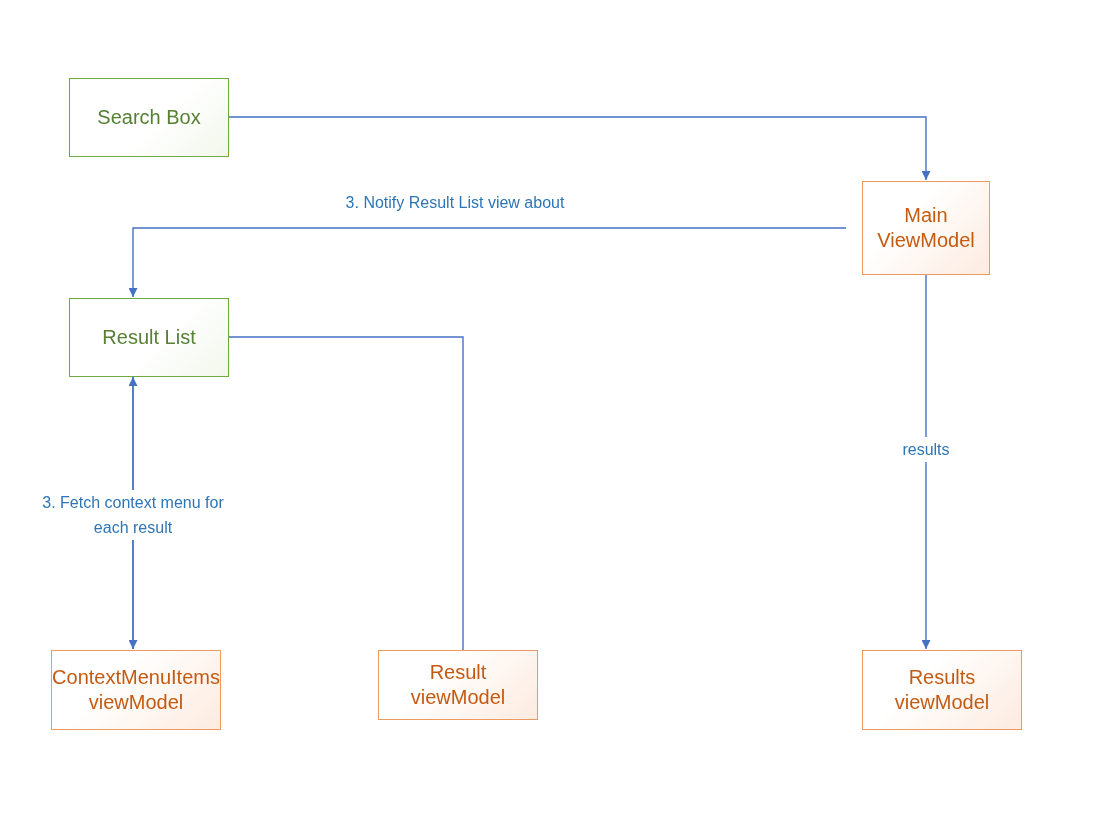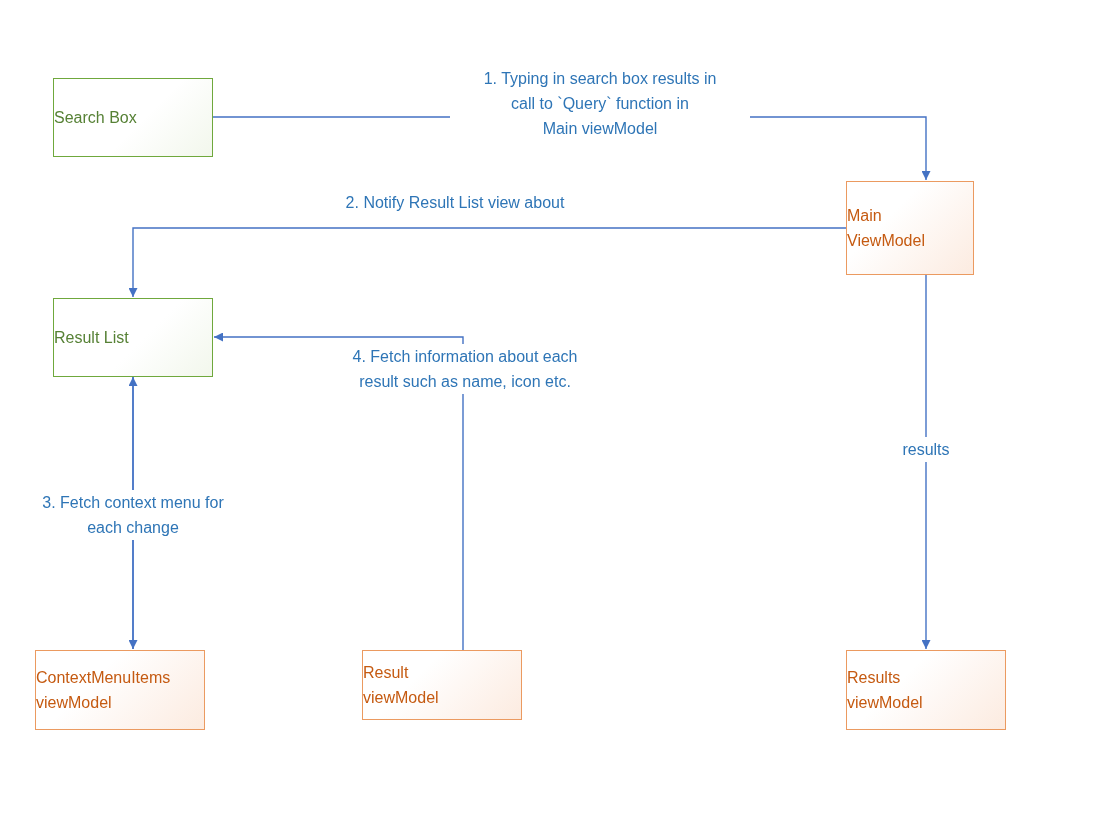--- a/index.html
+++ b/index.html
@@ -16,24 +16,25 @@
     position:relative;
     width:1110px;height:820px;
     background:#ffffff;
     overflow:hidden;
   }
   svg.connectors{position:absolute;left:0;top:0;z-index:1;}
   .connector{stroke:var(--connector-blue);stroke-width:1.4;fill:none;}
   .arrowhead{fill:var(--connector-blue);}
   .node{
     position:absolute;z-index:3;
-    display:flex;flex-direction:column;align-items:flex-start;justify-content:center;
+    display:flex;flex-direction:column;align-items:center;justify-content:center;
     box-sizing:border-box;
-    font-size:16px;line-height:25px;
+    font-size:20px;line-height:25px;
     text-align:center;
+    margin-left:16px;
   }
   .node.green{
     border:1px solid var(--green-border);
     color:var(--green-text);
     background:linear-gradient(135deg,#ffffff 55%,#f2f7ec 100%);
   }
   .node.orange{
     border:1px solid var(--orange-border);
     color:var(--orange-text);
     background:linear-gradient(135deg,#ffffff 35%,#fcebe0 100%);
@@ -60,42 +61,33 @@
       </marker>
     </defs>
     <path class="connector" d="M213,117 H926 V180" marker-end="url(#arrow)"></path>
     <path class="connector" d="M926,275 V649" marker-end="url(#arrow)"></path>
     <path class="connector" d="M846,228 H133 V297" marker-end="url(#arrow)"></path>
     <path class="connector" d="M463,650 V337 H214" marker-end="url(#arrow)"></path>
     <path class="connector" d="M133,649 V377" marker-end="url(#arrow)"></path>
     <path class="connector" d="M133,377 V649" marker-end="url(#arrow)"></path>
   </svg>
 
-  <div class="annotation" style="left:450px;top:66px;width:300px;">
-    <span class="ann-line">1. Typing in search box results in</span>
-    <span class="ann-line">call to `Query` function in</span>
-    <span class="ann-line">Main viewModel</span>
-  </div>
 
   <div class="annotation" style="left:766px;top:437px;width:320px;">
     <span class="ann-line">results</span>
   </div>
 
   <div class="annotation" style="left:320px;top:190px;width:270px;">
-    <span class="ann-line">2. Notify Result List view about</span>
+    <span class="ann-line">3. Notify Result List view about</span>
   </div>
 
-  <div class="annotation" style="left:315px;top:344px;width:300px;">
-    <span class="ann-line">4. Fetch information about each</span>
-    <span class="ann-line">result such as name, icon etc.</span>
-  </div>
 
   <div class="annotation" style="left:13px;top:490px;width:240px;">
     <span class="ann-line">3. Fetch context menu for</span>
-    <span class="ann-line">each change</span>
+    <span class="ann-line">each result</span>
   </div>
 
   <div class="node green" style="left:53px;top:78px;width:160px;height:79px;">
     <span class="node-label">Search Box</span>
   </div>
 
   <div class="node orange" style="left:846px;top:181px;width:128px;height:94px;">
     <span class="node-label">Main</span>
     <span class="node-label">ViewModel</span>
   </div>

